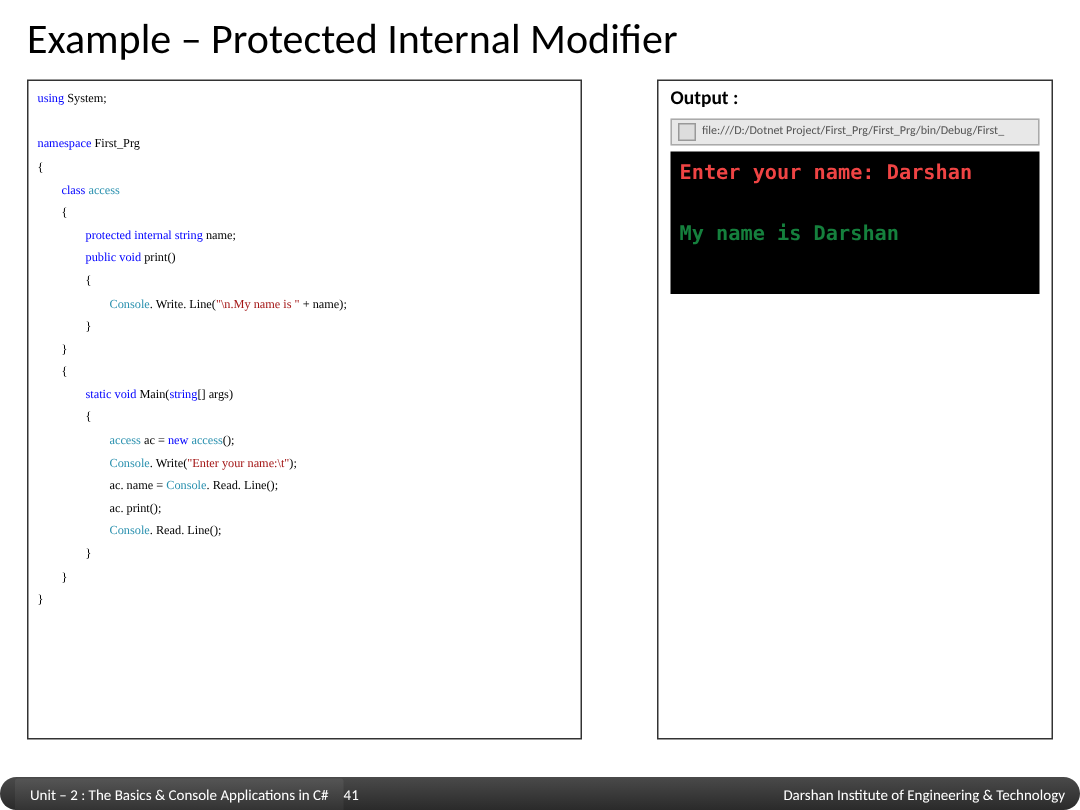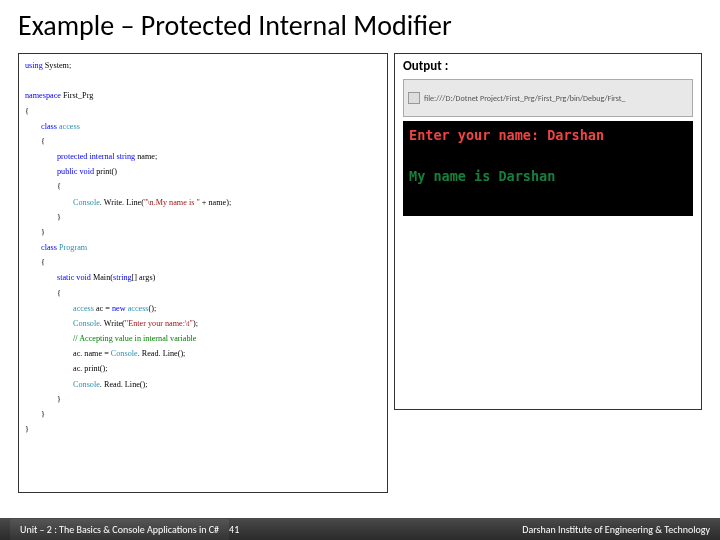--- a/index.html
+++ b/index.html
@@ -30,36 +30,36 @@
     font-size: 8.2px;
     line-height: 1.85;
     color: #000;
     height: 440px;
     overflow: hidden;
   }
   .output-panel {
     flex: 1;
     border: 1px solid #333;
     padding: 4px 8px;
-    height: 357px;
+    height: 440px;
+    margin-left: 44px;
   }
   .output-label {
     font-family: Calibri, Arial, sans-serif;
     font-size: 13px;
     font-weight: bold;
     margin-bottom: 6px;
   }
   .url-bar {
     background: #e8e8e8;
     border: 1px solid #aaa;
     font-size: 8px;
-    padding: 12px 4px;
+    padding: 2px 4px;
     color: #555;
     display: flex;
-    align-items: center;
     margin-bottom: 4px;
   }
   .url-bar .icon {
     width: 12px; height: 12px;
     background: #ddd;
     border: 1px solid #999;
     margin-right: 4px;
     display: inline-block;
   }
   .console {
@@ -83,20 +83,21 @@
     left: 0;
     right: 0;
     height: 22px;
     background: linear-gradient(#4a4a4a, #2a2a2a);
     color: #fff;
     font-size: 10px;
     display: flex;
     align-items: center;
     padding: 0 10px;
     justify-content: space-between;
+    border-radius: 11px;
   }
   .footer .slot {
     background: linear-gradient(#555,#333);
     padding: 4px 10px;
     border-radius: 2px 2px 0 0;
   }
   .footer .mid {
     flex: 1;
   }
   .idt1 { padding-left: 16px; }
@@ -116,27 +117,25 @@
     <div><span class="kw">namespace</span><span> First_Prg</span></div>
     <div>{</div>
     <div class="idt1"><span class="kw">class</span><span class="cls"> access</span></div>
     <div class="idt1">{</div>
     <div class="idt2"><span class="kw">protected internal string</span><span> name;</span></div>
     <div class="idt2"><span class="kw">public void</span><span> print()</span></div>
     <div class="idt2">{</div>
     <div class="idt3"><span class="cls">Console</span><span>. Write. Line(</span><span class="str">"\n.My name is "</span><span> + name);</span></div>
     <div class="idt2">}</div>
     <div class="idt1">}</div>
-    <div class="idt1"><span class="kw">class</span><span class="cls"> Program</span></div>
     <div class="idt1">{</div>
     <div class="idt2"><span class="kw">static void</span><span> Main(</span><span class="kw">string</span><span>[] args)</span></div>
     <div class="idt2">{</div>
     <div class="idt3"><span class="cls">access</span><span> ac = </span><span class="kw">new</span><span class="cls"> access</span><span>();</span></div>
     <div class="idt3"><span class="cls">Console</span><span>. Write(</span><span class="str">"Enter your name:\t"</span><span>);</span></div>
-    <div class="idt3"><span class="cmt">// Accepting value in internal variable</span></div>
     <div class="idt3"><span>ac. name = </span><span class="cls">Console</span><span>. Read. Line();</span></div>
     <div class="idt3"><span>ac. print();</span></div>
     <div class="idt3"><span class="cls">Console</span><span>. Read. Line();</span></div>
     <div class="idt2">}</div>
     <div class="idt1">}</div>
     <div>}</div>
   </div>
 
   <div class="output-panel">
     <div class="output-label">Output :</div>

